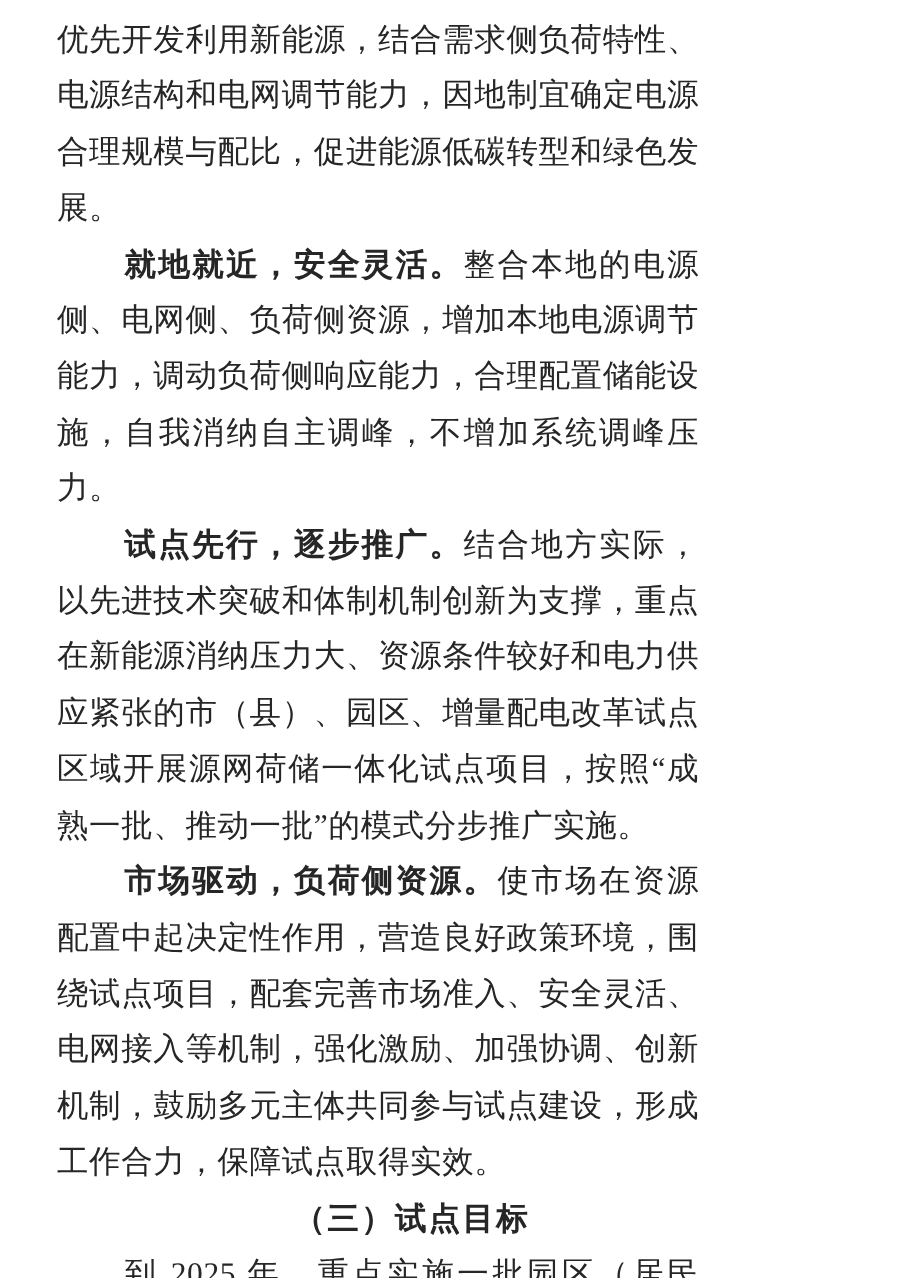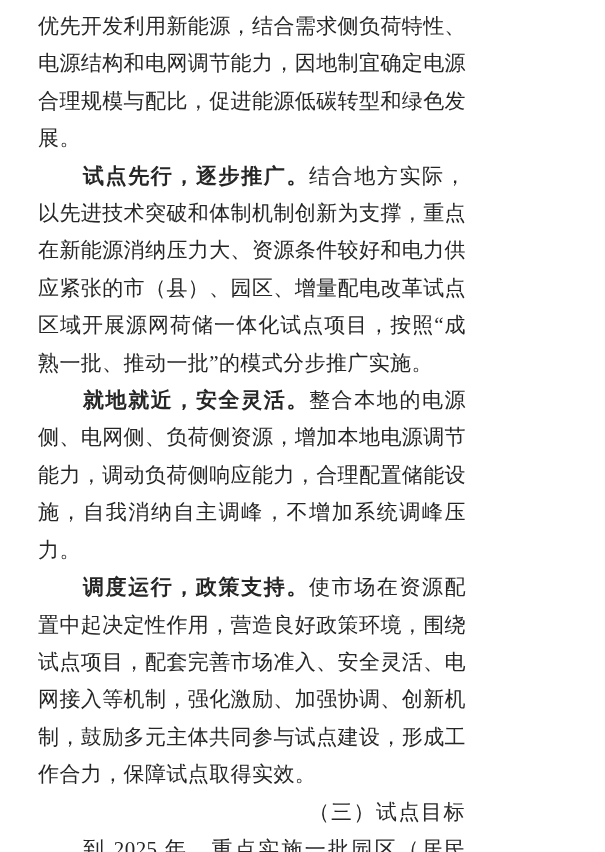--- a/index.html
+++ b/index.html
@@ -23,35 +23,35 @@
     font-family:"Liberation Serif","DejaVu Serif",serif;
     font-size:21px;
     line-height:37.4px;
     color:var(--ink);
     text-align:justify;
     letter-spacing:0.4px;
   }
   .para.indent{text-indent:45px;}
   .lead{font-weight:bold;}
   .heading{
-    font-weight:normal;
-    text-align:right;
+    font-weight:bold;
+    text-align:center;
     letter-spacing:1.5px;
   }
 </style>
 </head>
 <body>
 
 <div class="page">
 
   <p class="para"><span>优先开发利用新能源，结合需求侧负荷特性、电源结构和电网调节能力，因地制宜确定电源合理规模与配比，促进能源低碳转型和绿色发展。</span></p>
 
+  <p class="para indent"><span class="lead">就地就近，安全灵活。</span><span>整合本地的电源侧、电网侧、负荷侧资源，增加本地电源调节能力，调动负荷侧响应能力，合理配置储能设施，自我消纳自主调峰，不增加系统调峰压力。</span></p>
+
   <p class="para indent"><span class="lead">试点先行，逐步推广。</span><span>结合地方实际，以先进技术突破和体制机制创新为支撑，重点在新能源消纳压力大、资源条件较好和电力供应紧张的市（县）、园区、增量配电改革试点区域开展源网荷储一体化试点项目，按照“成熟一批、推动一批”的模式分步推广实施。</span></p>
 
-  <p class="para indent"><span class="lead">就地就近，安全灵活。</span><span>整合本地的电源侧、电网侧、负荷侧资源，增加本地电源调节能力，调动负荷侧响应能力，合理配置储能设施，自我消纳自主调峰，不增加系统调峰压力。</span></p>
-
-  <p class="para indent"><span class="lead">调度运行，政策支持。</span><span>使市场在资源配置中起决定性作用，营造良好政策环境，围绕试点项目，配套完善市场准入、安全灵活、电网接入等机制，强化激励、加强协调、创新机制，鼓励多元主体共同参与试点建设，形成工作合力，保障试点取得实效。</span></p>
+  <p class="para indent"><span class="lead">市场驱动，负荷侧资源。</span><span>使市场在资源配置中起决定性作用，营造良好政策环境，围绕试点项目，配套完善市场准入、安全灵活、电网接入等机制，强化激励、加强协调、创新机制，鼓励多元主体共同参与试点建设，形成工作合力，保障试点取得实效。</span></p>
 
   <p class="para indent heading"><span>（三）试点目标</span></p>
 
   <p class="para indent"><span>到 2025 年，重点实施一批园区（居民区）级源网荷储一体化试点示范项目，探索开展市（县）级源网荷储一体化项目试点项目，在促进能源低碳、柔性、智慧转型升级上取得一批标志性成果，新业态新模式不断涌现，支撑新型电力系统建设取得阶段性进展。</span></p>
 
 </div>
 
 </body></html>

